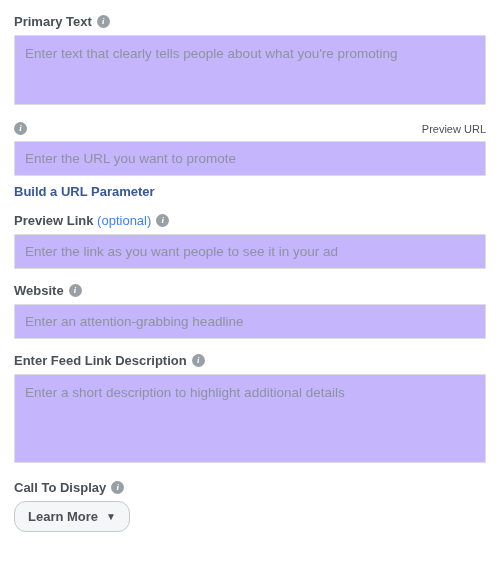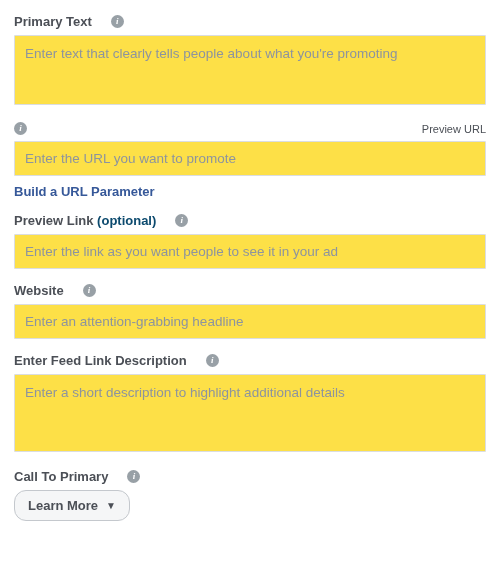--- a/index.html
+++ b/index.html
@@ -15,30 +15,30 @@
     .field:last-child { margin-bottom: 0; }
     .label-row {
       display: flex;
       align-items: center;
       justify-content: space-between;
       margin-bottom: 6px;
     }
     .label-left {
       display: flex;
       align-items: center;
-      gap: 19px;
+      gap: 5px;
     }
     .label {
       color: #4b4f56;
       font-weight: 600;
       font-size: 13px;
     }
     .label .optional {
-      font-weight: 700;
-      color: #0c4a6e;
+      font-weight: 400;
+      color: #3b82f6;
     }
     .info-icon {
       width: 13px;
       height: 13px;
       border-radius: 50%;
       background: #98a0a6;
       color: #fff;
       font-size: 9px;
       font-weight: 700;
       display: inline-flex;
@@ -50,34 +50,34 @@
     }
     .aside-link {
       color: #4b4f56;
       font-size: 11px;
       font-weight: 400;
       cursor: pointer;
     }
     .text-input, .textarea {
       width: 100%;
       border: 1px solid #dadde1;
-      background: #fde047;
+      background: #c4b5fd;
       color: #1c1e21;
       font-family: inherit;
       font-size: 13.5px;
       padding: 9px 10px;
       outline: none;
       border-radius: 1px;
     }
     .textarea {
       resize: none;
       line-height: 1.4;
     }
     .textarea.primary { height: 70px; }
-    .textarea.desc { height: 78px; }
+    .textarea.desc { height: 89px; }
     .text-input::placeholder, .textarea::placeholder { color: #8d949e; }
     .link-text {
       color: #365899;
       font-size: 13px;
       margin-top: 8px;
       display: inline-block;
       cursor: pointer;
       font-weight: bold;
     }
     .cta-button {
@@ -151,21 +151,21 @@
       <span class="label">Enter Feed Link Description</span>
       <span class="info-icon">i</span>
     </div>
   </div>
   <textarea class="textarea desc" placeholder="Enter a short description to highlight additional details" style=""></textarea>
 </div>
 
 <div class="field">
   <div class="label-row">
     <div class="label-left">
-      <span class="label">Call To Primary</span>
+      <span class="label">Call To Display</span>
       <span class="info-icon">i</span>
     </div>
   </div>
   <button class="cta-button">
     <span>Learn More</span>
     <span class="cta-caret">▼</span>
   </button>
 </div>
 
 </body></html>

